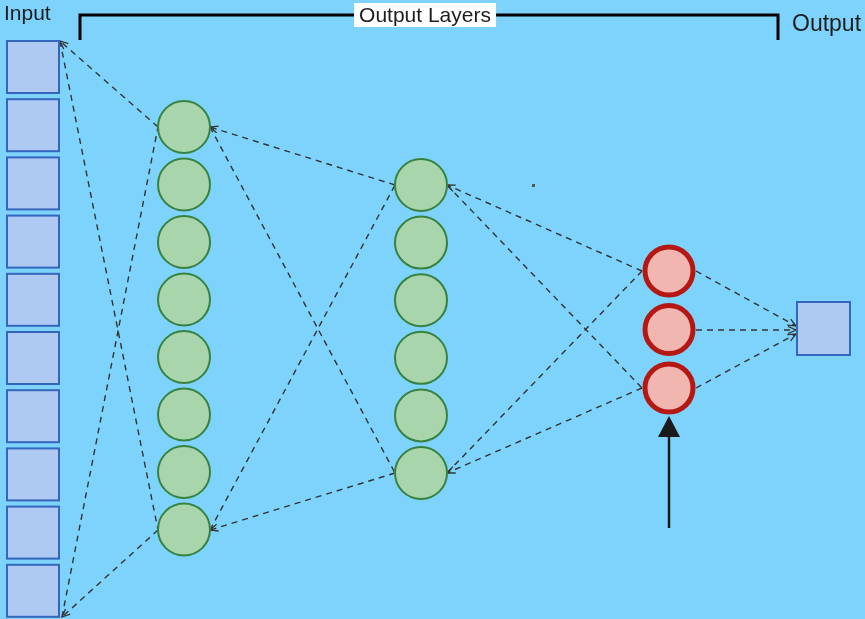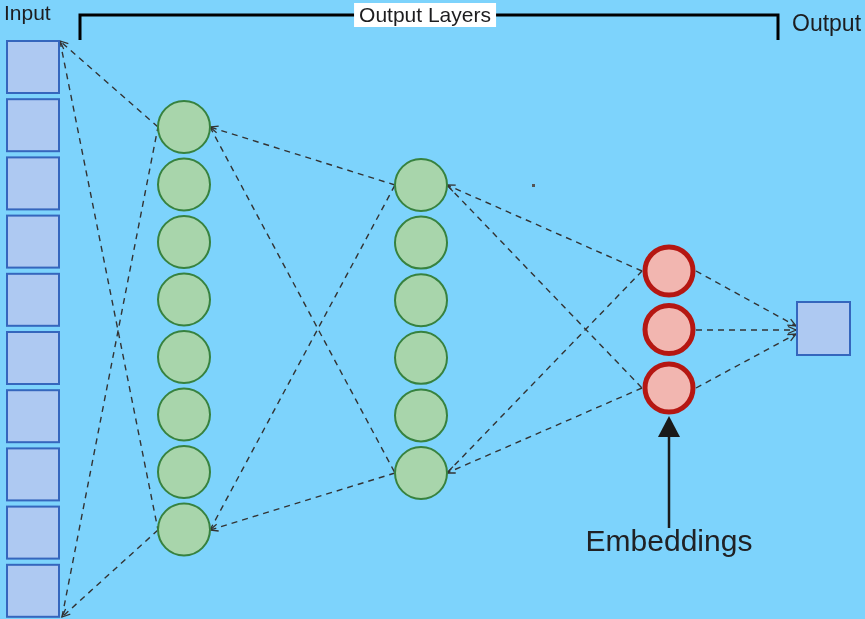--- a/index.html
+++ b/index.html
@@ -67,14 +67,13 @@
       <rect x="797" y="302" width="53" height="53" fill="#aec9f2" stroke="#3566bd" stroke-width="2"></rect>
       <polyline points="80,40 80,15 778,15 778,40" fill="none" stroke="#000000" stroke-width="3"></polyline>
       <line x1="669" y1="528" x2="669" y2="437" stroke="#1a1a1a" stroke-width="2.5"></line>
       <polygon points="669,416 658,437 680,437" fill="#1a1a1a"></polygon>
       <rect x="532" y="184" width="3" height="3" fill="#555555"></rect>
     </svg>
 
   <div class="lbl lbl-input">Input</div>
   <div class="lbl lbl-hidden">Output Layers</div>
   <div class="lbl lbl-output">Output</div>
-  <div class="lbl lbl-embeddings">Embeddings</div>
 </div>
 
 </body></html>

